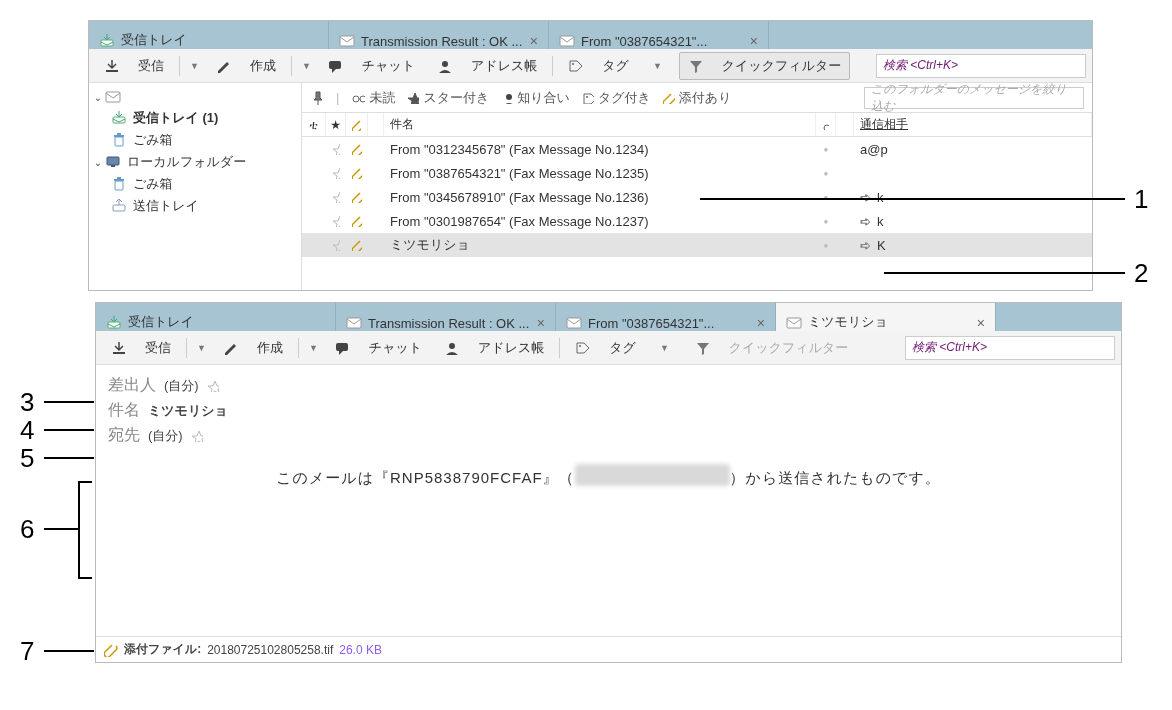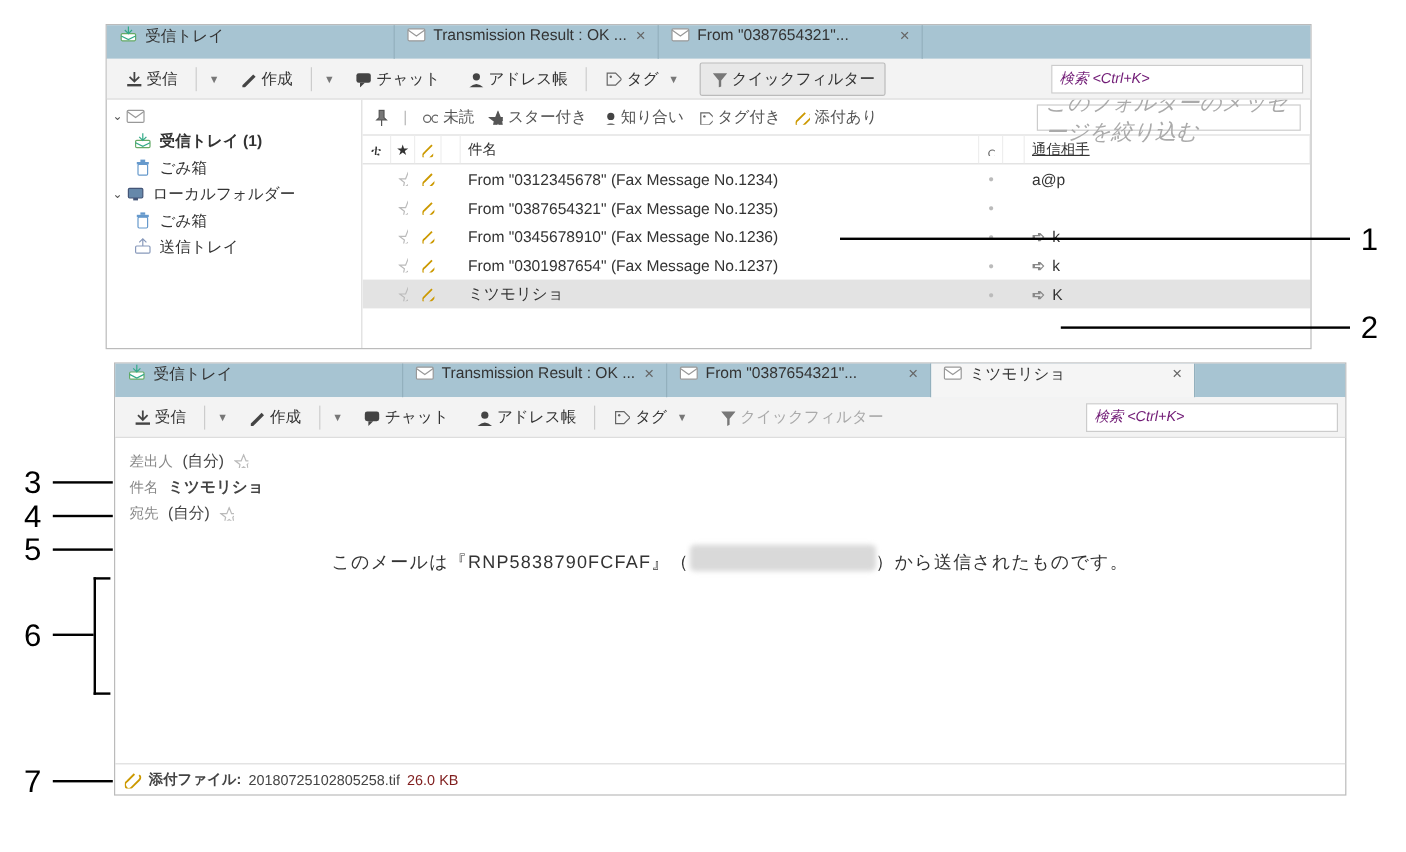--- a/index.html
+++ b/index.html
@@ -3,48 +3,48 @@
 <meta charset="utf-8">
 <style>
   * { box-sizing: border-box; margin: 0; padding: 0; font-family: "Meiryo", "Hiragino Sans", sans-serif; }
   body { background: #fff; width: 1172px; height: 710px; position: relative; font-size: 13px; color: #333; }
 
   .window { position: absolute; background: #fff; border: 1px solid #bbb; display: flex; flex-direction: column; }
   .win1 { left: 88px; top: 20px; width: 1005px; height: 271px; }
   .win2 { left: 95px; top: 302px; width: 1027px; height: 361px; z-index: 2; }
 
   .tabstrip { background: #a7c4d2; display: flex; align-items: stretch; height: 28px; }
-  .tab { display: flex; align-items: flex-start; gap: 6px; padding: 0 10px; font-size: 13px; color: #333; border-right: 1px solid #93b0bd; position: relative; }
+  .tab { display: flex; align-items: flex-end; gap: 6px; padding: 0 10px; font-size: 13px; color: #333; border-right: 1px solid #93b0bd; position: relative; }
   .tab.first { width: 240px; }
   .tab:not(.first) { width: 220px; }
   .tab.active { background: #f5f5f5; }
   .tab .close { margin-left: auto; font-size: 14px; color: #666; cursor: pointer; }
   .tab svg { flex: 0 0 auto; }
   .tab .lbl { white-space: nowrap; overflow: hidden; text-overflow: ellipsis; }
 
   .toolbar { background: #f3f3f3; display: flex; align-items: center; height: 34px; padding: 0 6px; gap: 4px; border-bottom: 1px solid #ddd; }
-  .tbtn { display: flex; align-items: center; gap: 4px; padding: 4px 8px; border: 1px solid transparent; border-radius: 2px; cursor: pointer; color: #333; font-size: 13px; justify-content: center; }
+  .tbtn { display: flex; align-items: center; gap: 20px; padding: 4px 8px; border: 1px solid transparent; border-radius: 2px; cursor: pointer; color: #333; font-size: 13px; justify-content: center; }
   .tbtn.boxed { border: 1px solid #bbb; background: #e8e8e8; }
   .tbtn.disabled { color: #aaa; }
   .sep { width: 1px; height: 20px; background: #ccc; margin: 0 2px; }
   .drop { font-size: 9px; color: #777; padding: 0 4px; cursor: pointer; }
   .spacer { flex: 1; }
   .searchbox { width: 210px; height: 24px; border: 1px solid #ccc; background: #fff; display: flex; align-items: center; padding: 0 6px; color: #701a75; font-style: italic; font-size: 12px; }
 
   .body1 { display: flex; flex: 1; overflow: hidden; }
   .foldercol { width: 213px; border-right: 1px solid #ddd; padding: 4px 0; font-size: 13px; }
   .accrow { display: flex; align-items: center; padding: 2px 4px; gap: 2px; }
   .accrow .twisty { font-size: 10px; color: #555; width: 10px; text-align: center; cursor: pointer; }
   .fold { display: flex; align-items: center; gap: 6px; padding: 2px 0 2px 22px; cursor: pointer; }
   .fold.bold { font-weight: bold; }
 
   .listcol { flex: 1; display: flex; flex-direction: column; overflow: hidden; }
   .filterbar { display: flex; align-items: center; gap: 12px; height: 30px; padding: 0 8px; border-bottom: 1px solid #ddd; font-size: 13px; color: #555; }
   .filterbar .fitem { display: flex; align-items: center; gap: 4px; cursor: pointer; }
-  .filterbar .fsearch { margin-left: auto; width: 220px; height: 22px; border: 1px solid #ccc; display: flex; align-items: center; padding: 0 6px; color: #aaa; font-style: italic; font-size: 18px; }
+  .filterbar .fsearch { margin-left: auto; width: 220px; height: 22px; border: 1px solid #ccc; display: flex; align-items: center; padding: 0 6px; color: #aaa; font-style: italic; font-size: 12px; }
 
   .colhdr { display: flex; align-items: center; height: 24px; border-bottom: 1px solid #ddd; font-size: 12px; color: #333; }
   .colhdr > div { padding: 0 6px; border-right: 1px solid #eee; display: flex; align-items: center; height: 100%; }
   .c-thread { width: 24px; justify-content: center; }
   .c-star   { width: 20px; justify-content: center; }
   .c-attach { width: 22px; justify-content: center; }
   .c-pad    { width: 16px; }
   .c-subj   { flex: 1; }
   .c-read   { width: 20px; justify-content: center; }
   .c-pad2   { width: 18px; }
@@ -57,25 +57,25 @@
   .mrow .dot { color: #bbb; font-size: 8px; }
   .fsubj { flex: 1; white-space: nowrap; overflow: hidden; }
   .fcorr { width: 238px; display: flex; align-items: center; gap: 6px; }
   .arrow-r { color: #888; font-weight: bold; }
 
   
   .mvhead { padding: 8px 12px 4px 12px; position: relative; }
   .mvhead .actions { position: absolute; right: 8px; top: 6px; display: flex; gap: 4px; }
   .abtn { display: flex; align-items: center; gap: 4px; padding: 3px 10px; border: 1px solid #bbb; background: #f2f2f2; cursor: pointer; font-size: 13px; }
   .mvline { display: flex; align-items: center; gap: 8px; font-size: 13px; color: #444; padding: 2px 0; }
-  .mvline .lbl { color: #888; font-size: 12px; }
+  .mvline .lbl { color: #888; font-size: 16px; }
   .mvbody { flex: 1; padding: 10px 16px; font-size: 15px; line-height: 2.1; letter-spacing: 1px; text-align: center; }
   .blur { display: inline-block; width: 155px; height: 22px; background: #d9d9d9; border-radius: 4px; filter: blur(2px); vertical-align: -3px; }
   .attbar { height: 26px; border-top: 1px solid #ddd; display: flex; align-items: center; gap: 6px; padding: 0 8px; font-size: 12px; color: #444; }
-  .attbar .size { color: #7f1d1d; }
+  .attbar .size { color: #8b5cf6; }
 
   
   .callout { position: absolute; font-size: 26px; font-weight: 400; color: #000; font-family: Arial, sans-serif; }
   .cline { position: absolute; background: #000; height: 2px; }
   .cline.short { width: 50px; }
   .cbracket { position: absolute; border-left: 2px solid #000; border-top: 2px solid #000; border-bottom: 2px solid #000; }
 
   .ico { display: inline-flex; }
 </style>
 </head>

